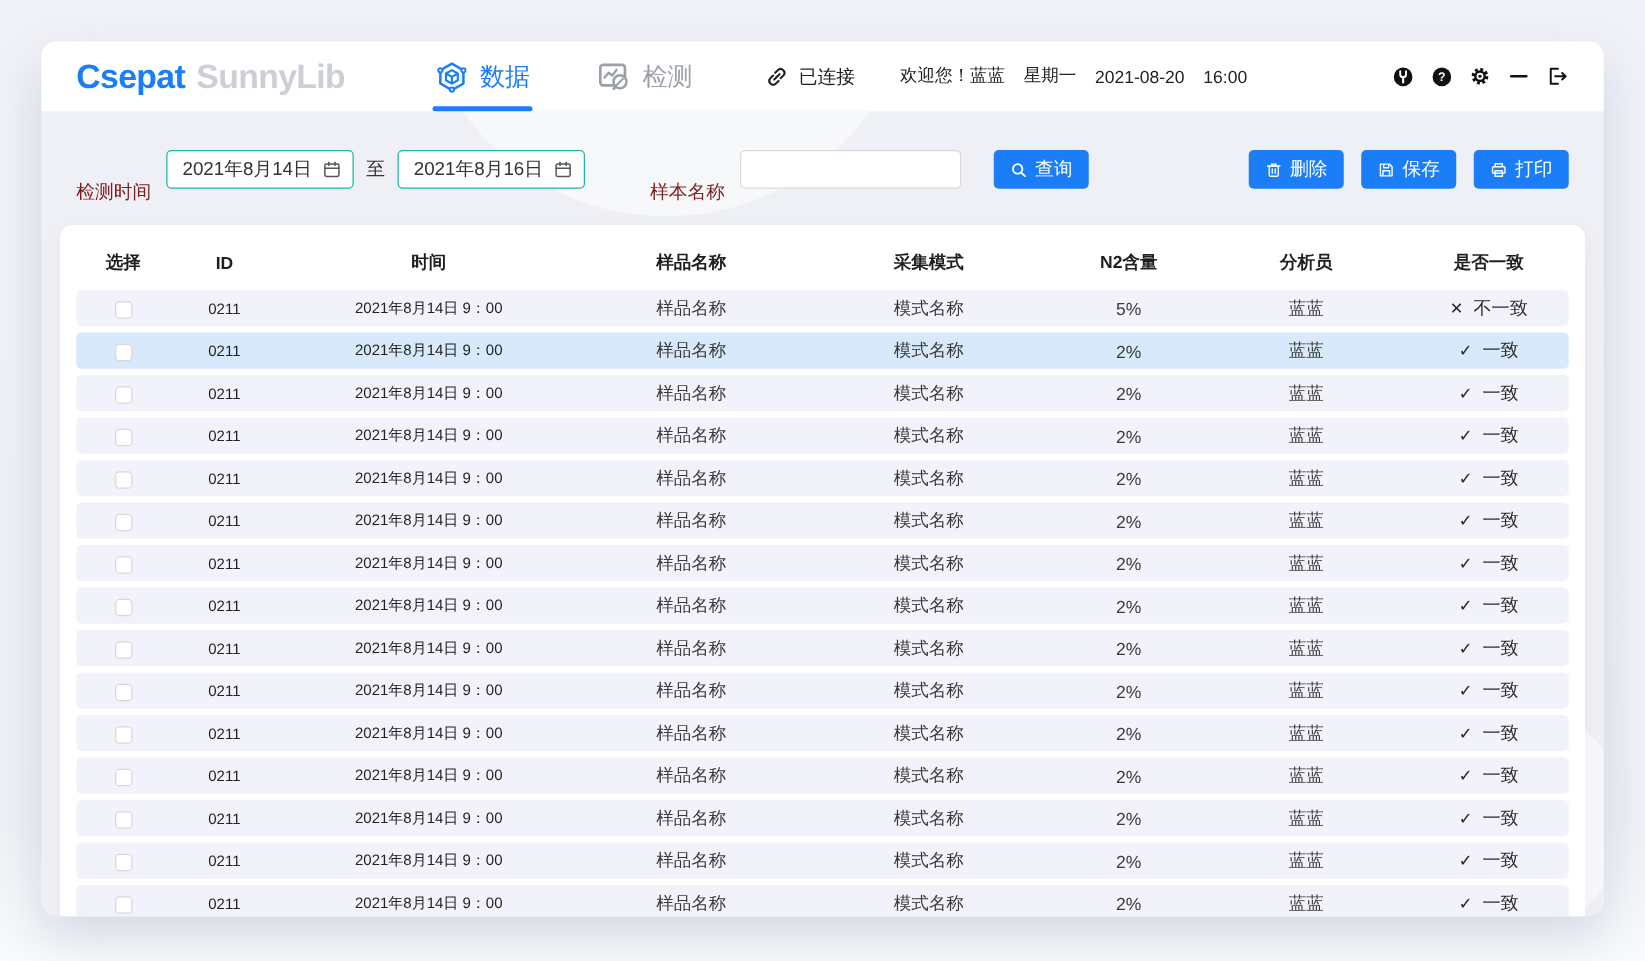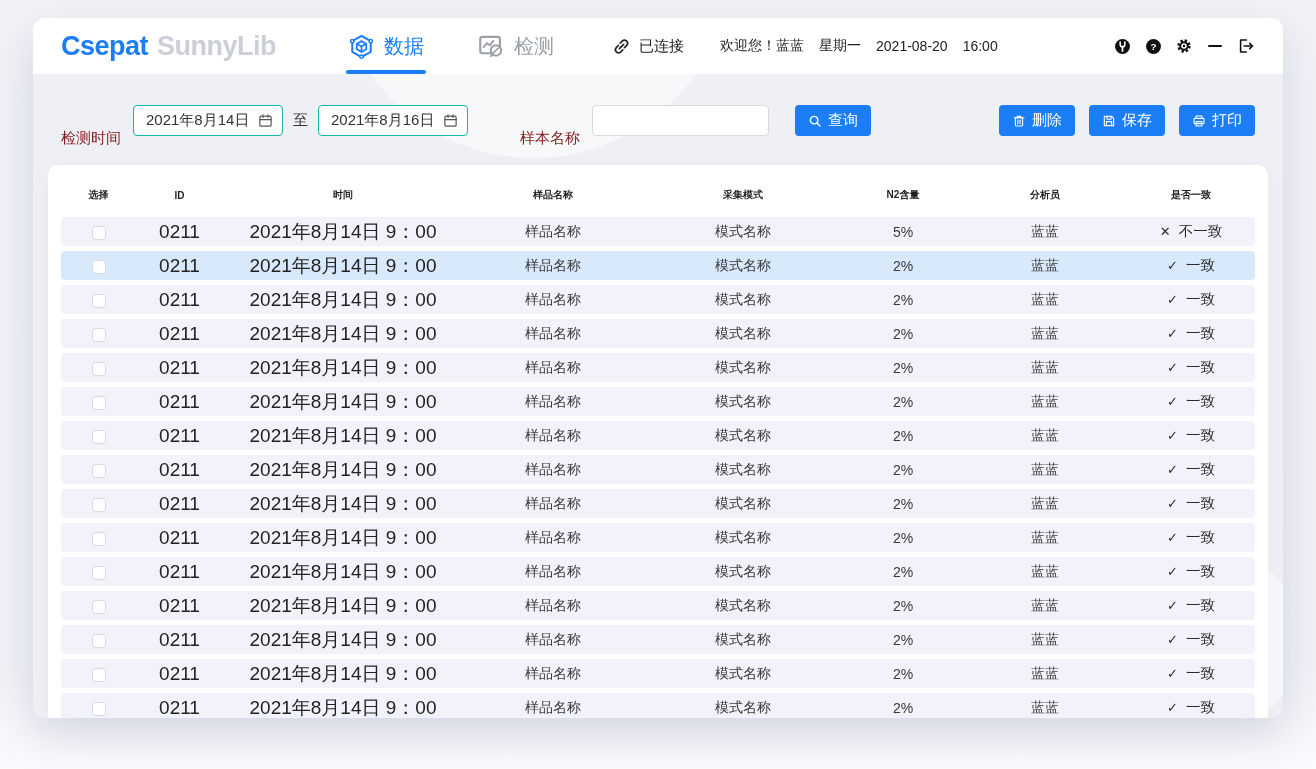--- a/index.html
+++ b/index.html
@@ -6,21 +6,21 @@
   html,body { width:1316px; height:769px; }
   body {
     font-family:"Liberation Sans","DejaVu Sans",sans-serif;
     color:#262626;
     background:linear-gradient(180deg,#f1f2f7 0%,#f0f1f6 86%,#fafbfd 100%);
     overflow:hidden;
   }
   .page { position:relative; width:1316px; height:769px; }
 
   .window {
-    position:absolute; left:33px; top:18px; width:1250px; height:700px;
+    position:absolute; left:33px; top:33px; width:1250px; height:700px;
     border-radius:12px; overflow:hidden; background:#eff0f5;
     box-shadow:0 18px 40px rgba(100,110,150,.22);
   }
 
   
   .hdr {
     height:56px; background:#fff; display:flex; align-items:center;
     padding:0 28px; position:relative; z-index:2;
   }
   .logo { display:flex; align-items:baseline; gap:9px; }
@@ -68,29 +68,29 @@
   .query-btn { margin-left:26px; }
   .rightbtns { margin-left:auto; display:flex; gap:14px; }
 
   
   .card {
     position:relative; z-index:1; margin:17px 15px 0 15px; height:565px;
     background:#fff; border-radius:10px; padding:8px 13px 0 13px;
     box-shadow:0 6px 18px rgba(120,130,160,.07);
   }
   .grid { display:grid; grid-template-columns:75px 87px 240px 180px 200px 120px 164px 1fr; }
-  .thead { height:44px; align-items:center; font-weight:bold; font-size:10px; color:#1f1f1f; }
+  .thead { height:44px; align-items:center; font-weight:bold; font-size:14px; color:#1f1f1f; }
   .thead > div { text-align:center; }
   .trow {
     height:29px; align-items:center; margin-bottom:5px; border-radius:4px;
     background:var(--row-bg); cursor:pointer;
   }
   .trow.hl { background:var(--row-hl); }
   .cell { text-align:center; font-size:14px; color:#3a3a3a; }
-  .c-id, .c-time { font-size:19px; color:#222; }
+  .c-id, .c-time { font-size:12px; color:#222; }
   .c-match { display:flex; align-items:center; justify-content:center; gap:8px; font-size:14.5px; color:#2b2b2b; }
   .c-match .mk { font-size:13px; }
   .cb {
     display:inline-block; width:14px; height:14px; border:1px solid #d7d8de; border-radius:3.5px;
     background:#fff; vertical-align:middle; cursor:pointer;
   }
   svg { display:block; }
 </style>
 </head>
 <body>

